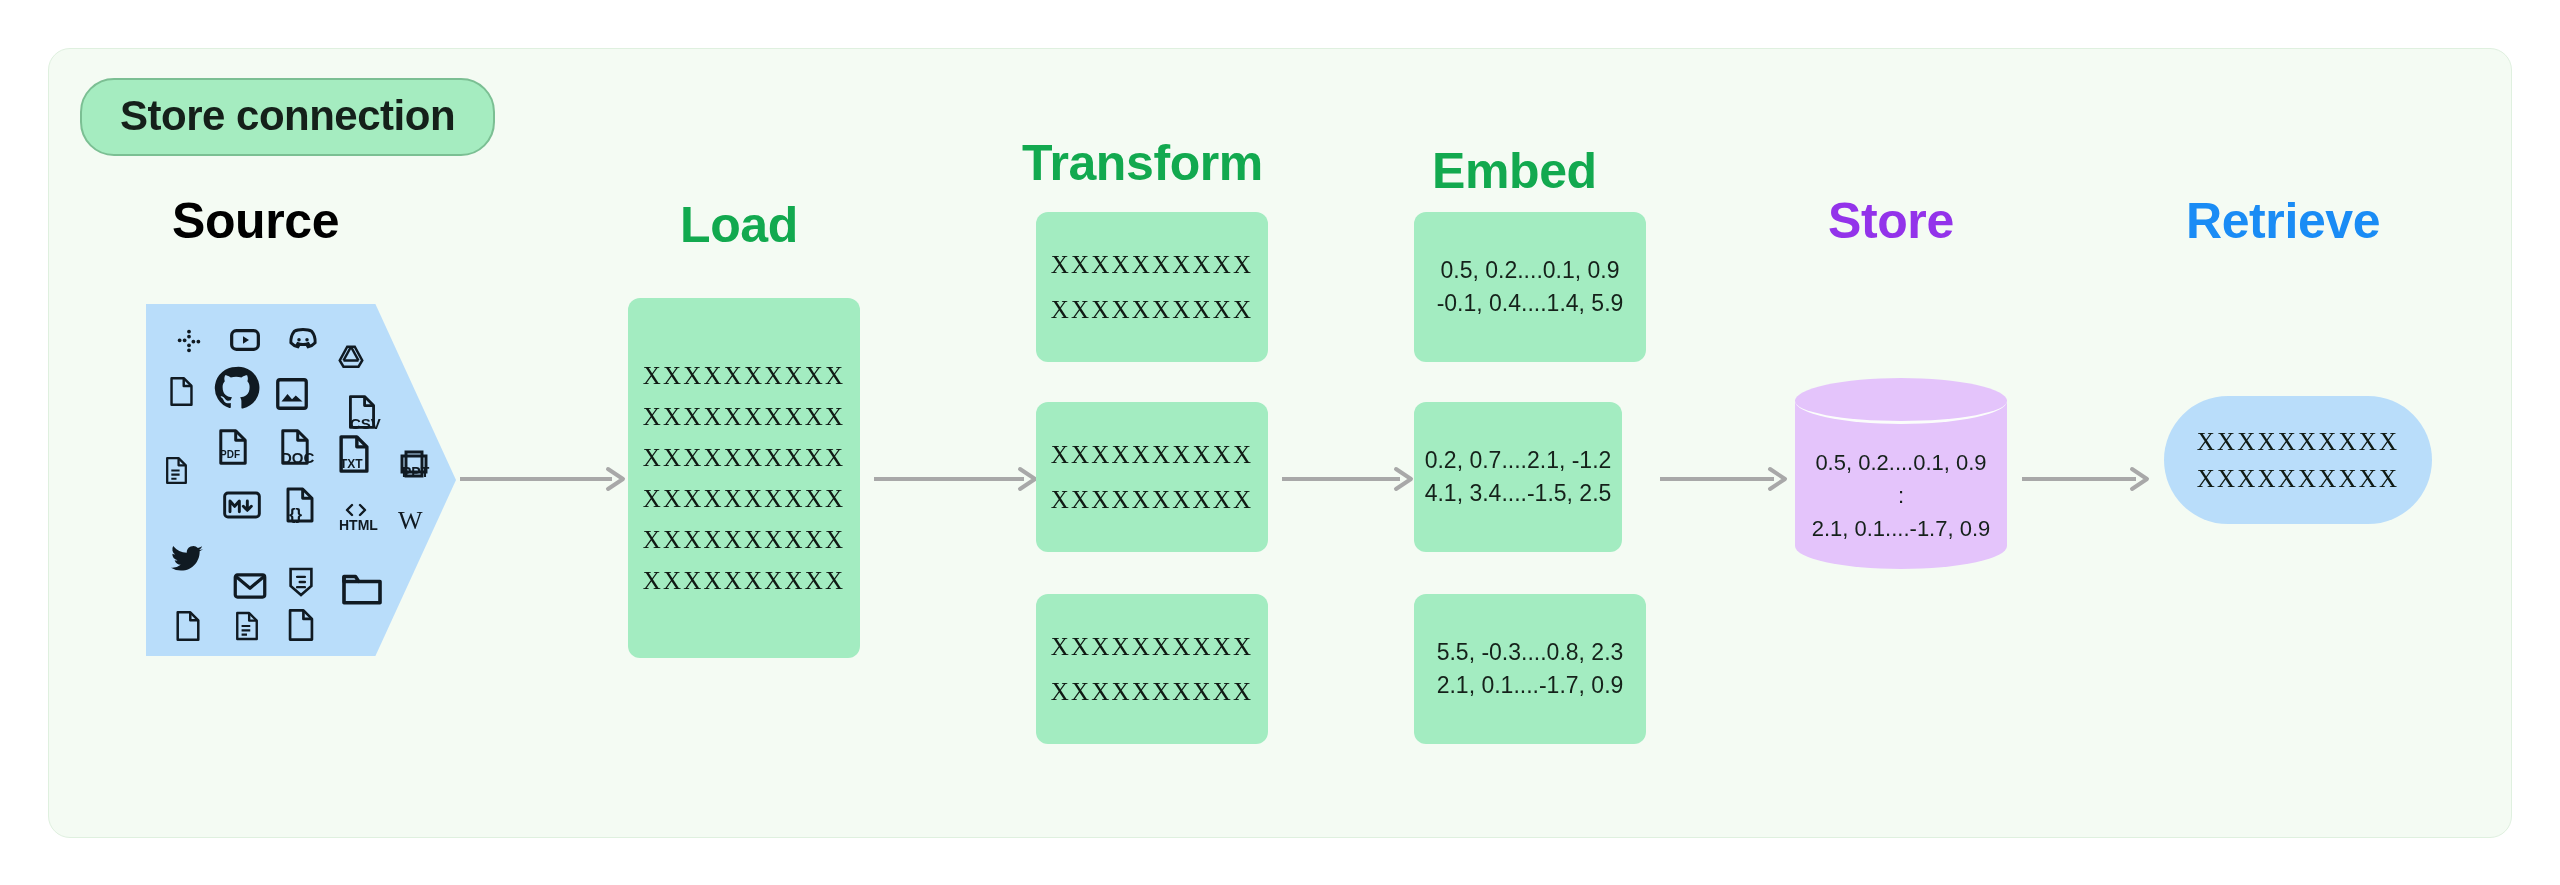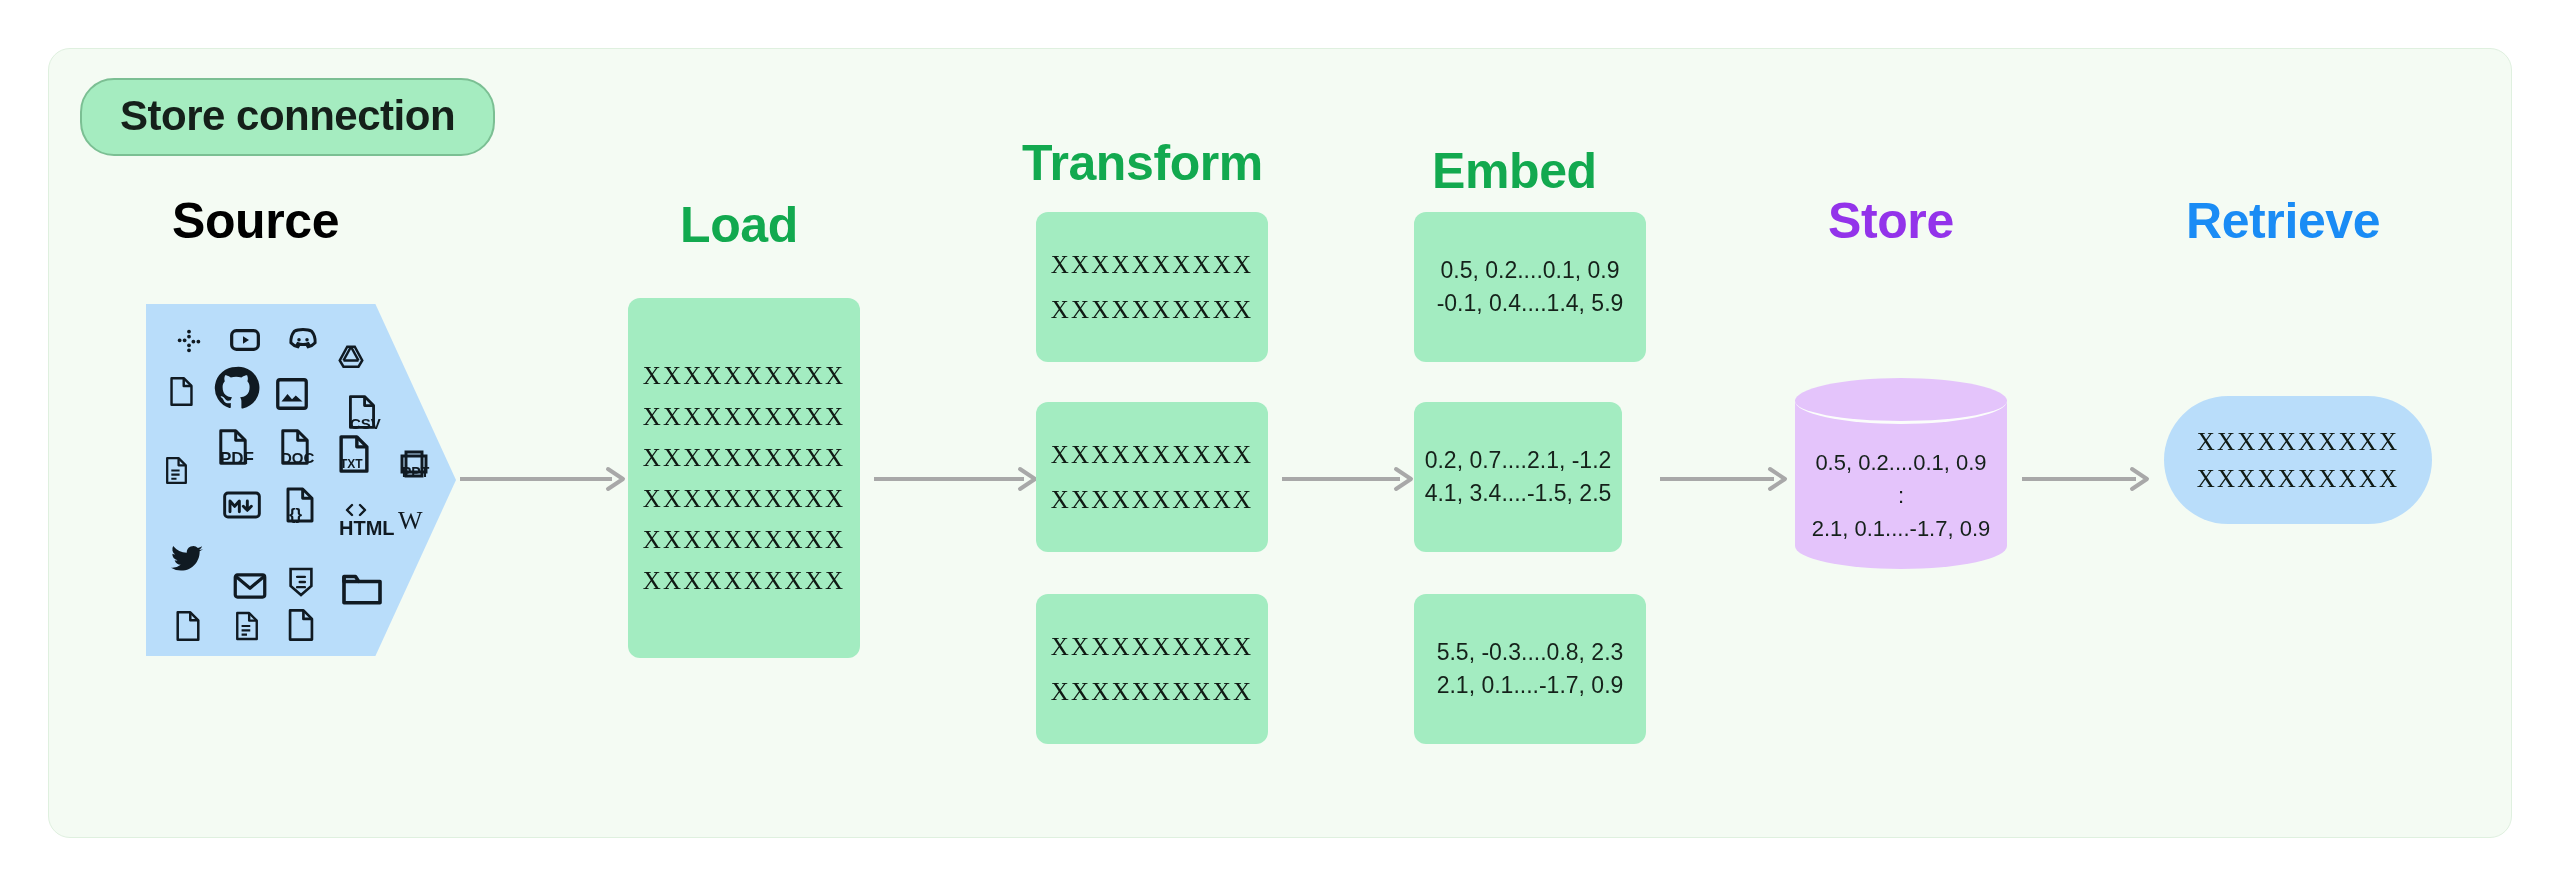--- a/index.html
+++ b/index.html
@@ -196,21 +196,21 @@
           <path d="M14 2v7h7"></path>
         <path d="M7 14h8M7 18h8M7 22h5" stroke-width="2"></path>
       </svg>
     </span>
     <span class="ic" style="left:58px;top:124px;">
       <svg width="34" height="38" viewBox="0 0 24 28" fill="none" stroke="currentColor" stroke-width="2.2" stroke-linejoin="round">
         <path d="M3 2h11l7 7v17H3z"></path>
           <path d="M14 2v7h7"></path>
       </svg>
     </span>
-    <span class="ictext" style="left:62px;top:146px;font-size:17px;">PDF</span>
+    <span class="ictext" style="left:62px;top:146px;font-size:10px;">PDF</span>
 
     <span class="ic" style="left:120px;top:124px;">
       <svg width="34" height="38" viewBox="0 0 24 28" fill="none" stroke="currentColor" stroke-width="2.2" stroke-linejoin="round">
         <path d="M3 2h11l7 7v17H3z"></path>
           <path d="M14 2v7h7"></path>
       </svg>
     </span>
     <span class="ictext" style="left:123px;top:146px;font-size:15px;">DOC</span>
 
     <span class="ic" style="left:178px;top:130px;">
@@ -242,21 +242,21 @@
       </svg>
     </span>
     <span class="ictext" style="left:131px;top:202px;font-size:17px;">{}</span>
 
     <span class="ic" style="left:184px;top:198px;">
       <svg width="28" height="16" viewBox="0 0 28 16" fill="none" stroke="currentColor" stroke-width="2.4" stroke-linecap="round" stroke-linejoin="round">
         <path d="M10 3 5 8l5 5"></path>
           <path d="M18 3l5 5-5 5"></path>
       </svg>
     </span>
-    <span class="ictext" style="left:181px;top:214px;font-size:20px;">HTML</span>
+    <span class="ictext" style="left:181px;top:214px;font-size:14px;">HTML</span>
 
     <span class="ictext" style="left:240px;top:204px;font-size:26px;font-family:'Liberation Serif',serif;font-weight:normal;">W</span>
 
     <span class="ic" style="left:10px;top:240px;">
       <svg width="38" height="32" viewBox="0 0 24 22" fill="currentColor">
         <path d="M23 3.4a9 9 0 0 1-2.6.7 4.5 4.5 0 0 0 2-2.5 9 9 0 0 1-2.9 1.1A4.5 4.5 0 0 0 11.8 6a12.8 12.8 0 0 1-9.3-4.7 4.5 4.5 0 0 0 1.4 6 4.4 4.4 0 0 1-2-.6 4.5 4.5 0 0 0 3.6 4.4 4.5 4.5 0 0 1-2 .1 4.5 4.5 0 0 0 4.2 3.1A9 9 0 0 1 1 16.3a12.7 12.7 0 0 0 6.9 2c8.3 0 12.8-6.9 12.8-12.8v-.6A9.2 9.2 0 0 0 23 3.4Z"></path>
       </svg>
     </span>
     <span class="ic" style="left:74px;top:268px;">
       <svg width="36" height="28" viewBox="0 0 24 19" fill="none" stroke="currentColor" stroke-width="2.2" stroke-linejoin="round">

